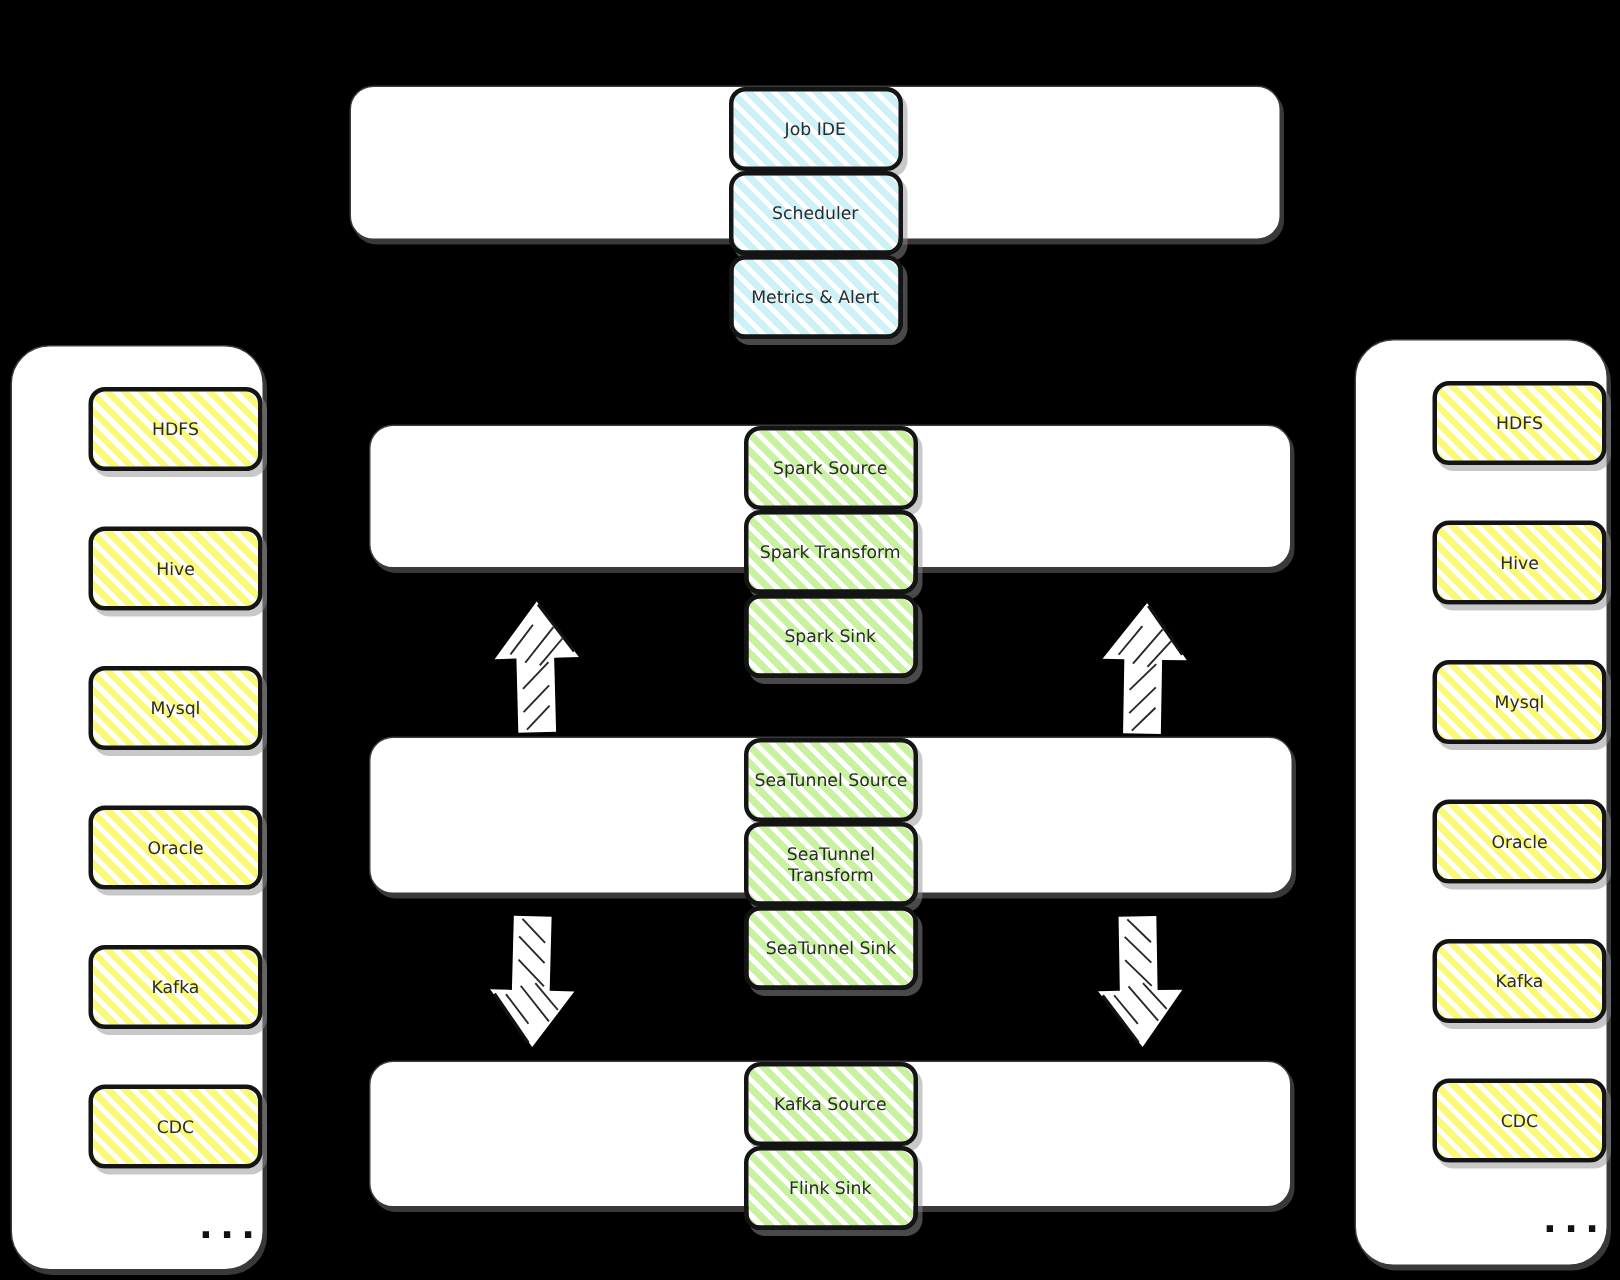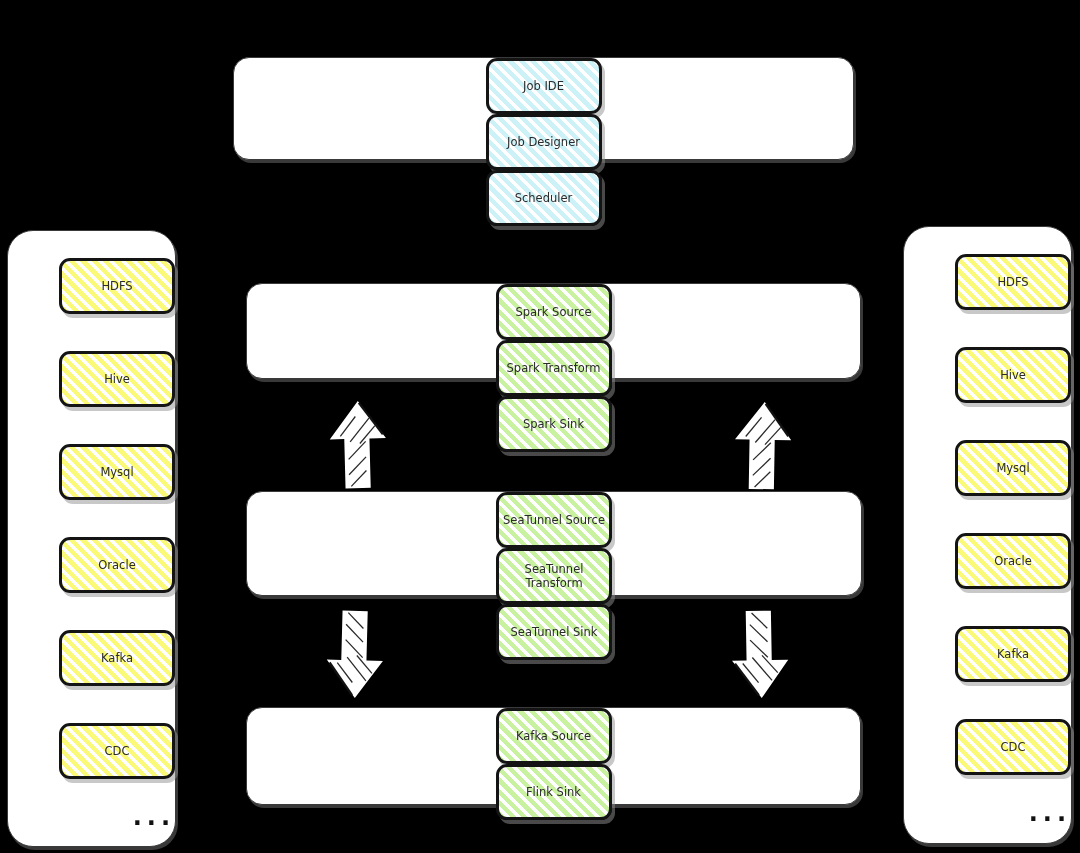--- a/index.html
+++ b/index.html
@@ -38,22 +38,22 @@
   .arrow-down-left{left:324px;top:606px;transform:rotate(1.5deg);}
   .arrow-down-right{left:729px;top:606px;transform:rotate(-1deg);}
 </style>
 </head>
 <body>
 
 <div class="stage">
 
   <div class="panel panel-web">
     <div class="box box-cyan">Job IDE</div>
-    <div class="box box-cyan">Job Designer</div>
     <div class="box box-cyan">Scheduler</div>
+    <div class="box box-cyan">Metrics &amp; Alert</div>
   </div>
 
   <div class="panel panel-side panel-side-left">
     <div class="box box-yellow">HDFS</div>
     <div class="box box-yellow">Hive</div>
     <div class="box box-yellow">Mysql</div>
     <div class="box box-yellow">Oracle</div>
     <div class="box box-yellow">Kafka</div>
     <div class="box box-yellow">CDC</div>
     <div class="dots">...</div>

